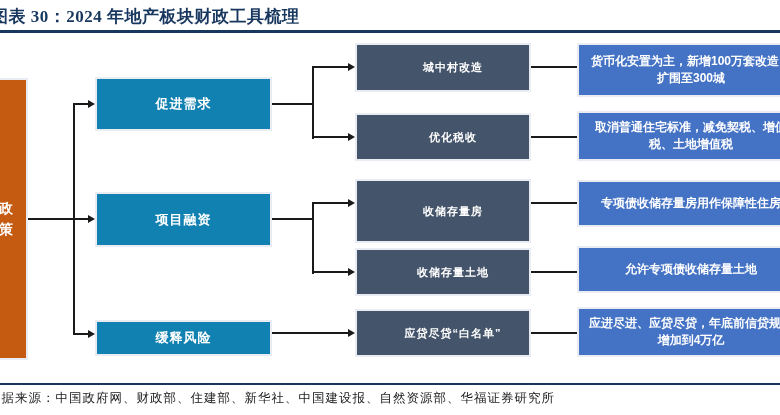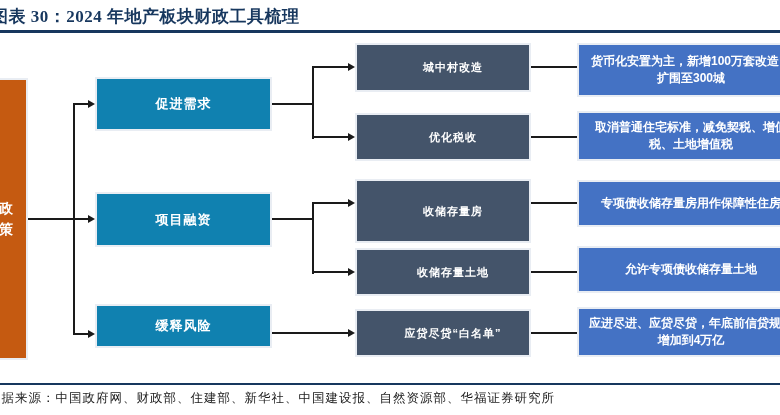--- a/index.html
+++ b/index.html
@@ -40,21 +40,21 @@
     left: -30px; top: 78px; width: 58px; height: 282px;
     background: #C55A11; flex-direction: column;
     font-size: 14px; line-height: 21px;
   }
   .cat-box {
     left: 95px; width: 177px;
     background: #1081B0; font-size: 13px; letter-spacing: 1px;
   }
   .cat-0 { top: 77px;  height: 54px; }
   .cat-1 { top: 192px; height: 55px; }
-  .cat-2 { top: 304px; height: 44px; }
+  .cat-2 { top: 320px; height: 36px; }
   .tool-box {
     left: 355px; width: 176px;
     background: #44546A; font-size: 11px; letter-spacing: 1px; padding-left: 20px;
   }
   .tool-0 { top: 43px;  height: 49px; }
   .tool-1 { top: 113px; height: 48px; }
   .tool-2 { top: 179px; height: 64px; }
   .tool-3 { top: 248px; height: 48px; }
   .tool-4 { top: 309px; height: 48px; }
   .detail-box {

